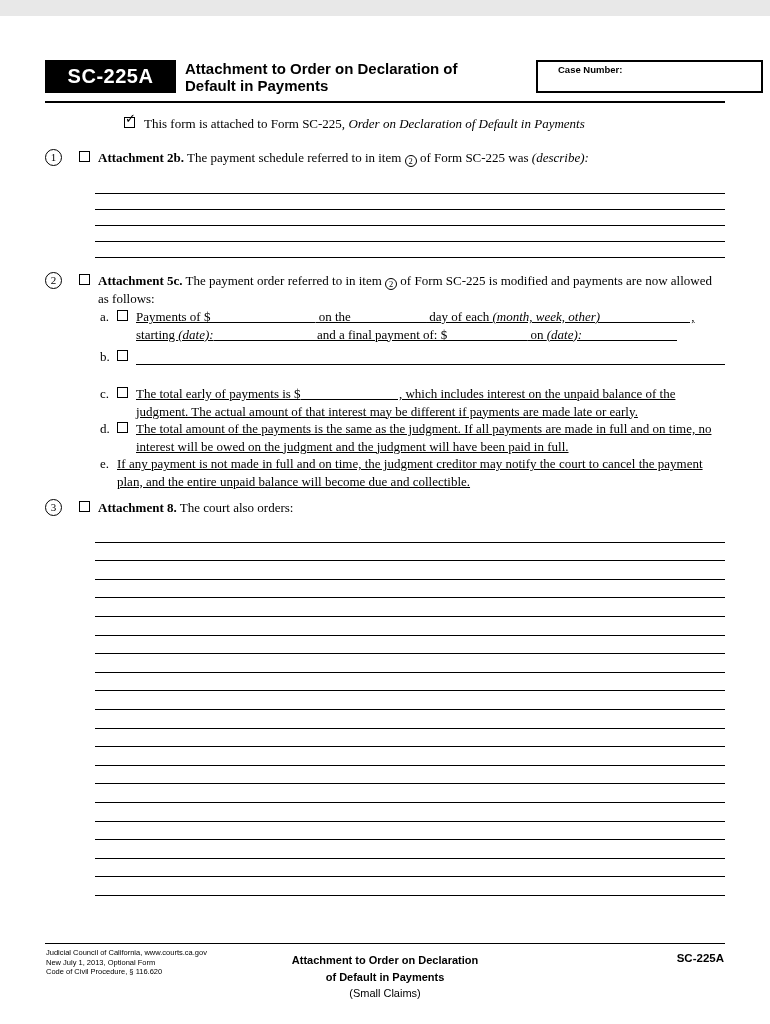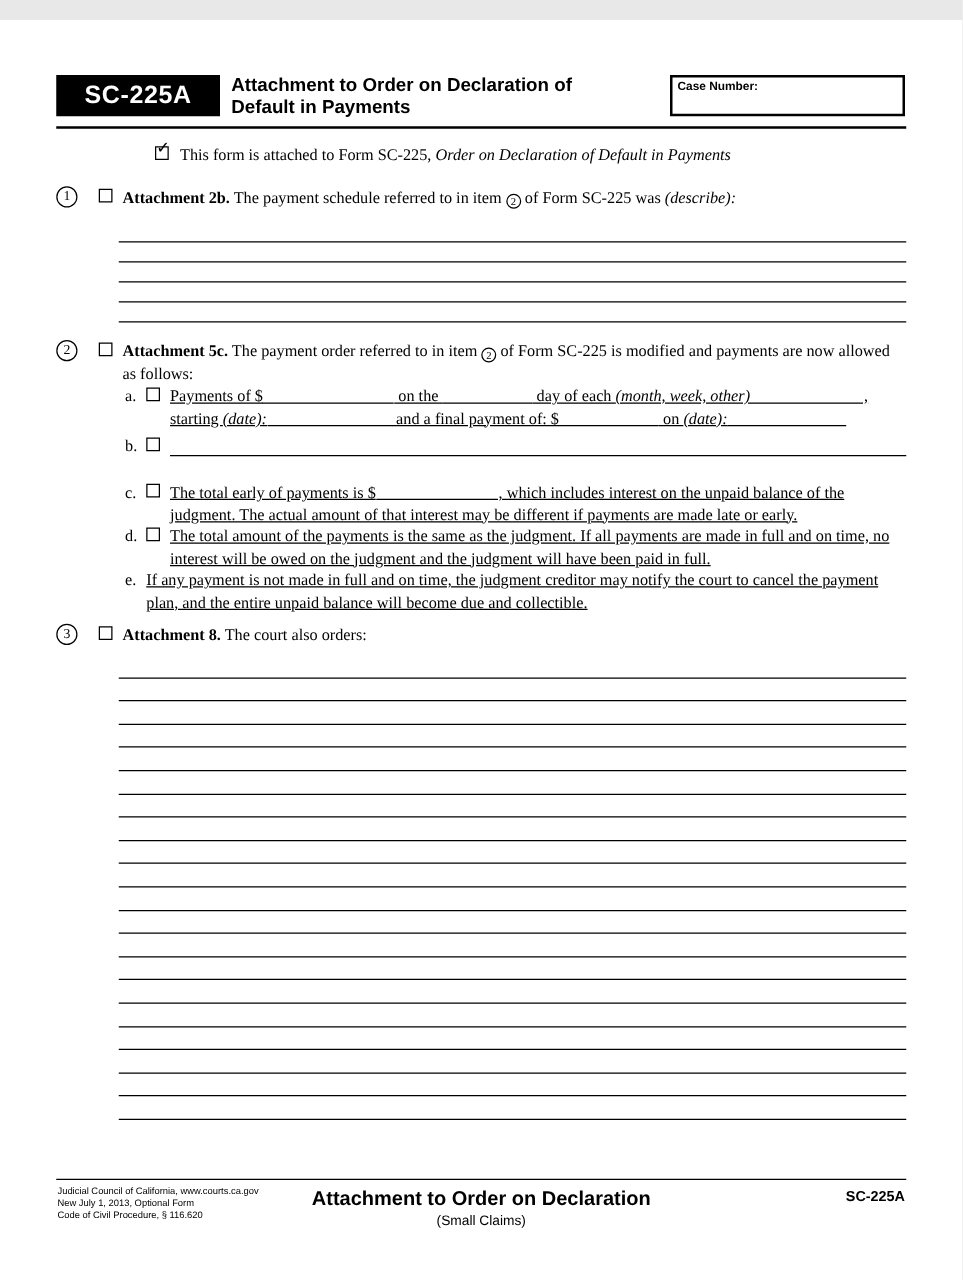--- a/index.html
+++ b/index.html
@@ -14,22 +14,22 @@
   .black-box {
     position:absolute; left:45px; top:44px; width:131px; height:33px;
     background:#000; color:#fff; display:flex; align-items:center; justify-content:center;
     font-family:"Liberation Sans", sans-serif; font-weight:bold; font-size:20px; letter-spacing:.5px;
   }
   .form-title {
     position:absolute; left:185px; top:44px;
     font-family:"Liberation Sans", sans-serif; font-weight:bold; font-size:15px; line-height:17px;
   }
   .case-box {
-    position:absolute; left:536px; top:44px; width:188px; height:33px;
-    border:2px solid #000; padding:2px 4px;
+    position:absolute; left:536px; top:44px; width:227px; height:33px;
+    border:2px solid #000; padding:2px 20px;
     font-family:"Liberation Sans", sans-serif; font-weight:bold; font-size:9.5px;
   }
   .header-rule { position:absolute; left:45px; top:85px; width:680px; border-top:2.5px solid #000; }
 
   
   .cb {
     width:11px; height:11px; border:1.3px solid #000; display:inline-block;
     position:relative; background:#fff; flex:none;
   }
   .cb .check {
@@ -72,21 +72,21 @@
   
   .footer-rule { position:absolute; left:45px; top:927px; width:680px; border-top:1px solid #000; }
   .footer-left {
     position:absolute; left:46px; top:932px;
     font-family:"Liberation Sans", sans-serif; font-size:7.5px; line-height:9.5px;
   }
   .footer-center {
     position:absolute; left:230px; top:936px; width:310px; text-align:center;
     font-family:"Liberation Sans", sans-serif;
   }
-  .footer-center .t { font-weight:bold; font-size:16px; line-height:16.5px; }
+  .footer-center .t { font-weight:bold; font-size:11px; line-height:16.5px; }
   .footer-center .s { font-size:11px; margin-top:2px; }
   .footer-right {
     position:absolute; right:46px; top:936px;
     font-family:"Liberation Sans", sans-serif; font-weight:bold; font-size:11.5px;
   }
 </style>
 </head>
 <body>
 
 <div class="page">
@@ -192,17 +192,18 @@
     </div>
 
   <div class="footer-rule"></div>
   <div class="footer-left">
     <div>Judicial Council of California, www.courts.ca.gov</div>
     <div>New July 1, 2013, Optional Form</div>
     <div>Code of Civil Procedure, § 116.620</div>
   </div>
   <div class="footer-center">
     <div class="t">Attachment to Order on Declaration</div>
+    <div class="t">of Default in Payments</div>
     <div class="s">(Small Claims)</div>
   </div>
   <div class="footer-right">SC-225A</div>
 
 </div>
 
 </body></html>

